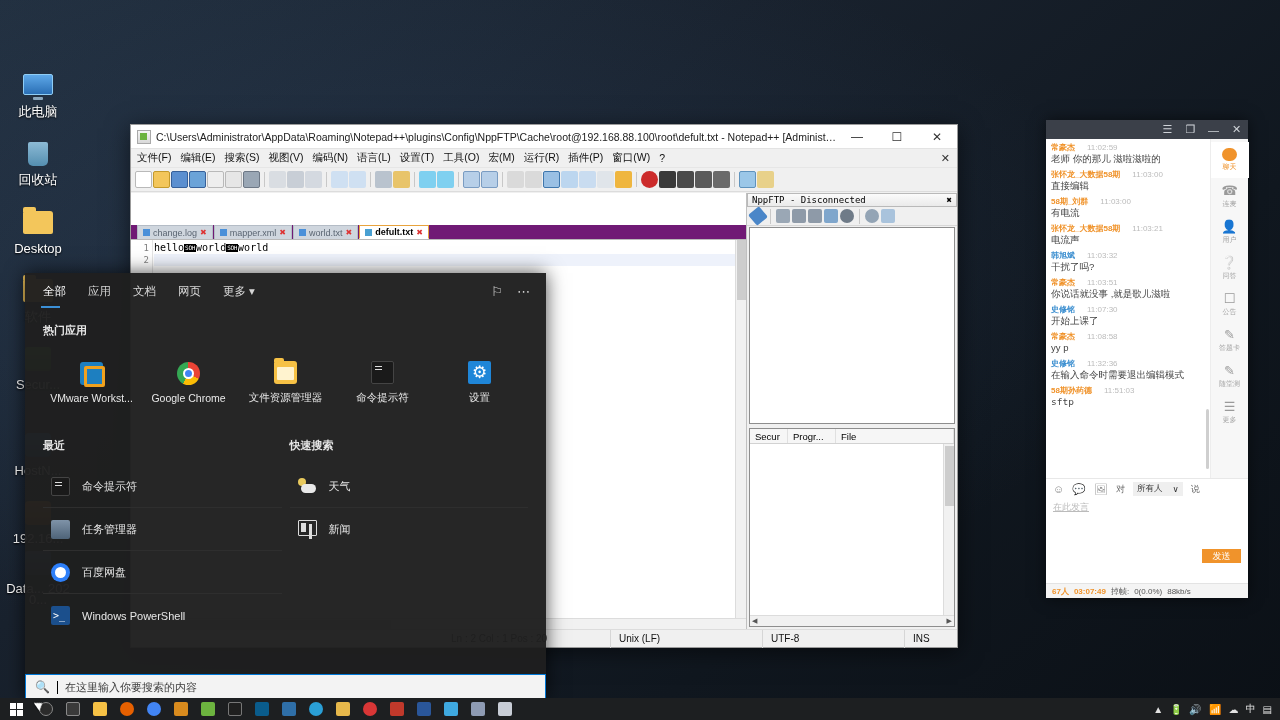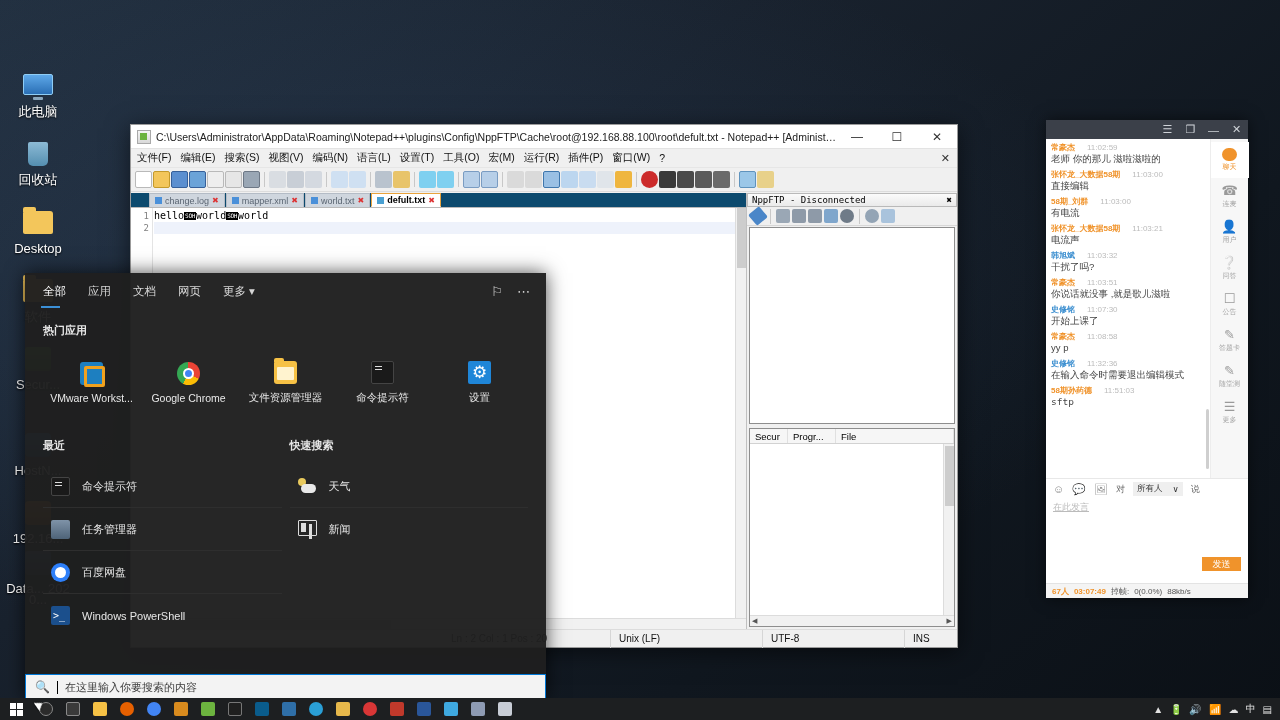--- a/index.html
+++ b/index.html
@@ -50,21 +50,21 @@
   #npp .wbtn{width:40px;height:24px;display:flex;align-items:center;justify-content:center;font-size:12px;color:#333;}
   #npp .menubar{height:19px;display:flex;align-items:center;padding-left:6px;background:#f0f0f0;border-bottom:1px solid #e6e6e6;position:relative;}
   #npp .menubar .mi{font-size:10.5px;color:#111;margin-right:9px;white-space:nowrap;}
   #npp .menubar .mclose{position:absolute;right:7px;font-size:11px;color:#333;}
   #npp .toolbar{height:24px;display:flex;align-items:center;gap:1px;padding:0 4px;background:#f0f0f0;border-bottom:1px solid #dcdcdc;}
   .tbtn{width:17px;height:17px;border-radius:2px;flex:none;}
   .tsep{width:1px;height:15px;background:#c8c8c8;margin:0 3px;flex:none;}
   #npp .body{position:absolute;left:0;right:0;top:68px;bottom:18px;display:flex;background:#f0f0f0;}
   
   .editpane{width:616px;flex:none;display:flex;flex-direction:column;background:#fff;border-right:1px solid #c0c0c0;}
-  .tabstrip{height:15px;background:#0c4a6e;display:flex;align-items:flex-end;padding-left:18px;border-bottom:1px solid #b9b9b9;}
+  .tabstrip{height:15px;background:#701a75;display:flex;align-items:flex-end;padding-left:6px;border-bottom:1px solid #b9b9b9;margin-top:32px;}
   .ftab{height:14px;display:flex;align-items:center;gap:3px;padding:0 5px;font-size:9px;background:#cfd6de;color:#5a6572;border:1px solid #b4bcc6;border-bottom:none;margin-right:1px;white-space:nowrap;}
   .ftab .sq{width:7px;height:7px;background:#4a90d9;flex:none;}
   .ftab.active{background:#fff;color:#000;font-weight:bold;border-color:#e8a33d;border-bottom:1px solid #fff;}
   .ftab.active .sq{background:#49a0d2;}
   .ftab .x{color:#d33;font-size:8px;}
   .editarea{flex:1;position:relative;background:#fff;overflow:hidden;font-family:"DejaVu Sans Mono","Liberation Mono",monospace;}
   .gutter{position:absolute;left:0;top:0;bottom:0;width:22px;background:#fff;border-right:1px solid #e4e4e4;text-align:right;padding-top:2px;color:#808080;font-size:9px;line-height:12px;padding-right:3px;}
   .codearea{position:absolute;left:23px;right:0;top:0;bottom:0;padding-top:2px;font-size:10px;line-height:12px;color:#000;}
   .ctrlchar{display:inline-block;background:#000;color:#fff;font-size:6px;line-height:8px;padding:0 1px;vertical-align:middle;letter-spacing:-.3px;}
   .caretline{height:12px;background:#eef2fb;}
@@ -168,21 +168,21 @@
   .rail.active{background:#fff;}
   .rail.active .rl{color:#f0932b;}
   .rail .bubble{width:15px;height:13px;border-radius:7px;background:#f0932b;position:relative;}
   .rail .bubble::after{content:"";position:absolute;left:4px;bottom:-3px;border:3px solid transparent;border-top-color:#f0932b;}
   #chat .inputzone{height:105px;border-top:1px solid #e8e8e8;display:flex;flex-direction:column;}
   .izbar{height:20px;display:flex;align-items:center;gap:8px;padding:0 7px;font-size:9px;color:#666;}
   .izbar .ig{font-size:11px;color:#888;}
   .izsel{background:#efefef;padding:1px 4px;font-size:8.5px;color:#333;display:flex;align-items:center;gap:10px;}
   .izarea{flex:1;position:relative;padding:2px 7px;}
   .izplace{font-size:9px;color:#bbb;text-decoration:underline;}
-  .sendbtn{position:absolute;right:7px;bottom:12px;width:39px;height:14px;background:#f0932b;color:#fff;font-size:9px;display:flex;align-items:center;justify-content:center;}
+  .sendbtn{position:absolute;right:7px;bottom:20px;width:39px;height:14px;background:#f0932b;color:#fff;font-size:9px;display:flex;align-items:center;justify-content:center;}
   #chat .cstat{height:15px;background:#f4f4f4;border-top:1px solid #e3e3e3;display:flex;align-items:center;gap:5px;padding:0 6px;font-size:8px;}
   .cstat .o{color:#f0932b;font-weight:bold;}
   .cstat .g{color:#555;}
 
   
   #taskbar{position:absolute;left:0;bottom:0;width:1280px;height:22px;background:#1d1f21;display:flex;align-items:center;}
   #taskbar .start{width:32px;height:22px;display:flex;align-items:center;justify-content:center;}
   .winlogo{width:13px;height:13px;display:grid;grid-template-columns:6px 6px;grid-template-rows:6px 6px;gap:1px;}
   .winlogo i{background:#fff;display:block;}
   .tbicons{display:flex;align-items:center;gap:0;}

